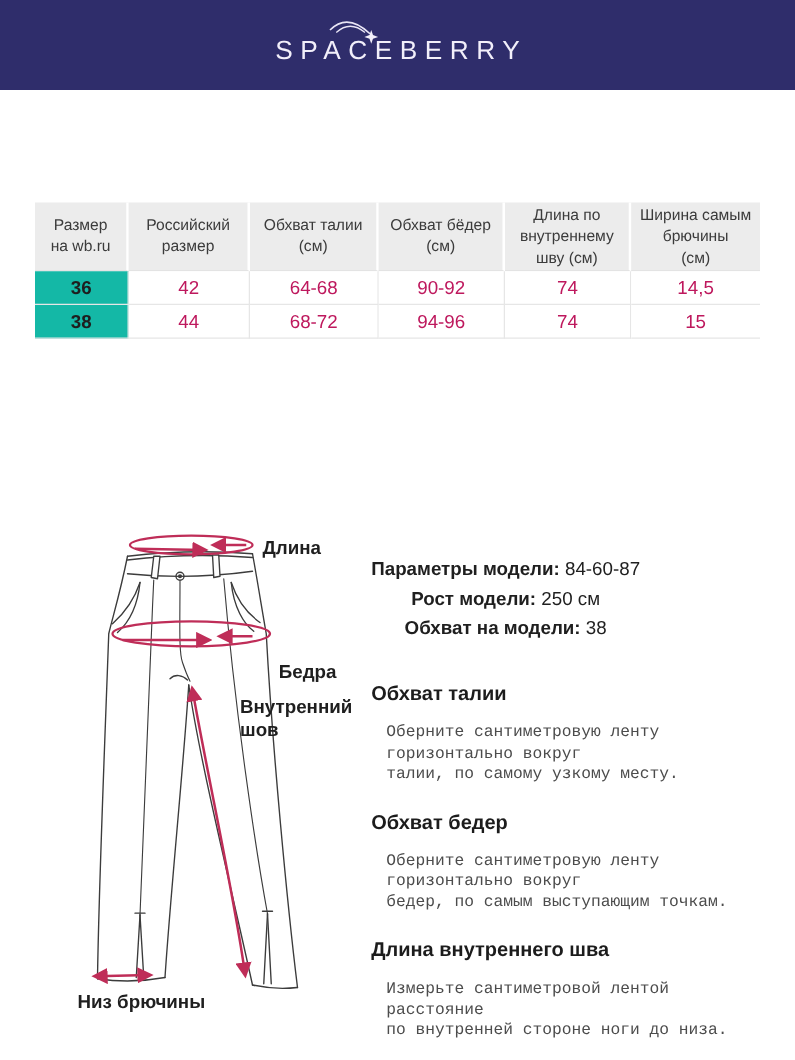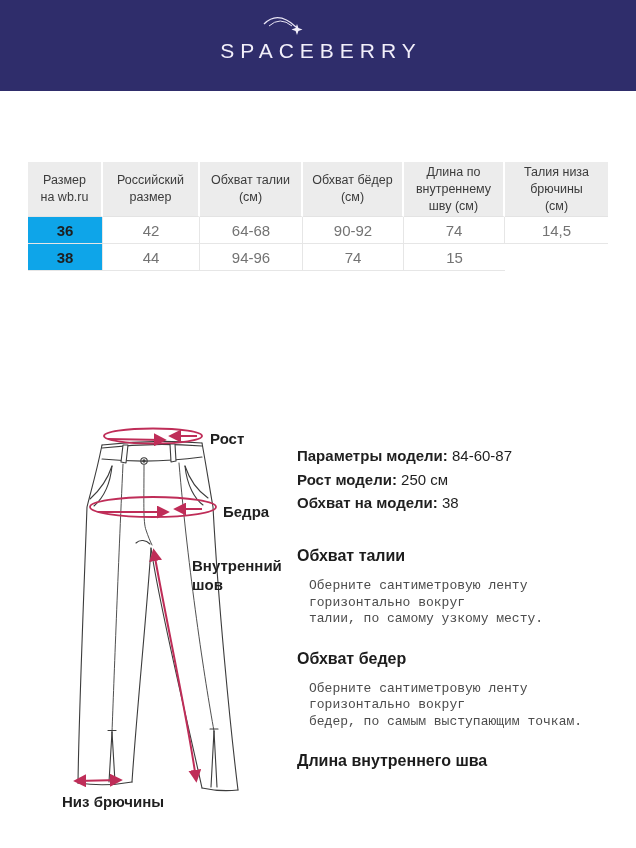--- a/index.html
+++ b/index.html
@@ -1,47 +1,47 @@
 <!DOCTYPE html>
 <html><head>
 <meta charset="utf-8">
 <style>
   html,body{margin:0;padding:0;}
   body{width:636px;height:848px;background:#ffffff;font-family:"Liberation Sans",sans-serif;overflow:hidden;}
   .page{position:relative;width:636px;height:848px;background:#fff;}
 
   
-  .brand-band{position:absolute;left:0;top:0;width:636px;height:91px;background:#2f2d6b;}
+  .brand-band{position:absolute;left:0;top:0;width:636px;height:72px;background:#2f2d6b;}
   .brand-logo{position:absolute;left:0;top:0;width:100%;height:100%;display:flex;align-items:center;justify-content:center;}
   .brand-name{color:#f2effa;font-size:21px;letter-spacing:6px;font-weight:400;padding-left:6px;margin-top:10px;}
   .comet{position:absolute;left:262px;top:9px;}
 
   
   .size-table{position:absolute;left:28px;top:162px;display:grid;
     grid-template-columns:75px 97px 103px 101px 101px 103px;
     grid-template-rows:55px 27px 27px;}
   .th{background:#ececec;display:flex;align-items:center;justify-content:center;text-align:center;
     font-size:12.5px;line-height:17px;color:#3b3b3b;font-weight:500;white-space:pre-line;
     border-right:2px solid #ffffff;border-bottom:1px solid #e3e3e3;}
   .th.last{border-right:none;}
   .td{background:#fff;display:flex;align-items:center;justify-content:center;
-    font-size:15px;color:#737373;border-right:1px solid #e6e6e6;border-bottom:1px solid #e6e6e6;}
-  .td.first{background:#0ea5e9;font-weight:600;color:#1e1e1e;}
+    font-size:15px;color:#be185d;border-right:1px solid #e6e6e6;border-bottom:1px solid #e6e6e6;}
+  .td.first{background:#14b8a6;font-weight:600;color:#1e1e1e;}
   .td.last{border-right:none;}
 
   
   .diagram-label{position:absolute;font-size:15px;font-weight:600;color:#1f1f1f;line-height:19px;}
   .label-waist{left:210px;top:429px;}
-  .label-hips{left:223px;top:502px;text-align:center;}
+  .label-hips{left:223px;top:528px;text-align:center;}
   .label-inseam{left:192px;top:556px;width:108px;}
   .label-hem{left:62px;top:792px;}
 
   
   .model-info{position:absolute;left:297px;top:444px;font-size:15px;color:#1f1f1f;}
-  .model-line{line-height:23.5px;}
+  .model-line{line-height:23.5px;text-align:center;}
   .model-label{font-weight:600;}
   .model-value{font-weight:400;}
 
   .guide{position:absolute;left:297px;top:546px;width:312px;}
   .guide-section{margin-bottom:21px;}
   .guide-title{font-size:16px;font-weight:600;color:#1c1c1c;line-height:20px;margin:0 0 3px 0;}
   .guide-text{font-size:13px;line-height:16.5px;color:#4c4c4c;margin:12px;white-space:pre-line;font-family:Liberation Mono, monospace;}
 
   .pants-svg{position:absolute;left:50px;top:420px;}
 </style>
@@ -66,33 +66,34 @@
 на wb.ru</div>
     <div class="th">Российский
 размер</div>
     <div class="th">Обхват талии
 (см)</div>
     <div class="th">Обхват бёдер
 (см)</div>
     <div class="th">Длина по
 внутреннему
 шву (см)</div>
-    <div class="th last">Талия низа
+    <div class="th last">Ширина самым
 брючины
 (см)</div>
 
     <div class="td first">36</div>
     <div class="td">42</div>
     <div class="td">64-68</div>
     <div class="td">90-92</div>
     <div class="td">74</div>
     <div class="td last">14,5</div>
 
     <div class="td first">38</div>
     <div class="td">44</div>
+    <div class="td">68-72</div>
     <div class="td">94-96</div>
     <div class="td">74</div>
     <div class="td last">15</div>
   </div>
 
   <svg class="pants-svg" width="250" height="405" viewBox="0 0 250 405">
     <defs>
       <marker id="ah" viewBox="0 0 10 10" refX="7" refY="5" markerWidth="6.5" markerHeight="6.5" orient="auto-start-reverse">
         <path d="M0,0 L10,5 L0,10 z" fill="#bf2d58"></path>
       </marker>
@@ -142,21 +143,21 @@
       <ellipse cx="103" cy="87" rx="63" ry="10" stroke-width="1.8"></ellipse>
       <path d="M58,19 L113,20" stroke-width="2" marker-end="url(#ah)"></path>
       <path d="M147,16 L122,16" stroke-width="2" marker-end="url(#ah)"></path>
       <path d="M48,92 L116,92" stroke-width="2" marker-end="url(#ah)"></path>
       <path d="M152,89 L127,89" stroke-width="2" marker-end="url(#ah)"></path>
       <path d="M104,132 C116,200 138,300 146,359" stroke-width="2" marker-start="url(#ah)" marker-end="url(#ah)"></path>
       <path d="M27,361 L69,360" stroke-width="2" marker-start="url(#ah)" marker-end="url(#ah)"></path>
     </g>
   </svg>
 
-  <div class="diagram-label label-waist">Рост</div>
+  <div class="diagram-label label-waist">Длина</div>
   <div class="diagram-label label-hips">Бедра</div>
   <div class="diagram-label label-inseam">Внутренний шов</div>
   <div class="diagram-label label-hem">Низ брючины</div>
 
   <div class="model-info">
     <div class="model-line">
       <span class="model-label">Параметры модели:</span>
       <span class="model-value">84-60-87</span>
     </div>
     <div class="model-line">
@@ -175,16 +176,18 @@
       <p class="guide-text">Оберните сантиметровую ленту горизонтально вокруг
 талии, по самому узкому месту.</p>
     </div>
     <div class="guide-section">
       <p class="guide-title">Обхват бедер</p>
       <p class="guide-text">Оберните сантиметровую ленту горизонтально вокруг
 бедер, по самым выступающим точкам.</p>
     </div>
     <div class="guide-section">
       <p class="guide-title">Длина внутреннего шва</p>
+      <p class="guide-text">Измерьте сантиметровой лентой расстояние
+по внутренней стороне ноги до низа.</p>
     </div>
   </div>
 
 </div>
 
 </body></html>

